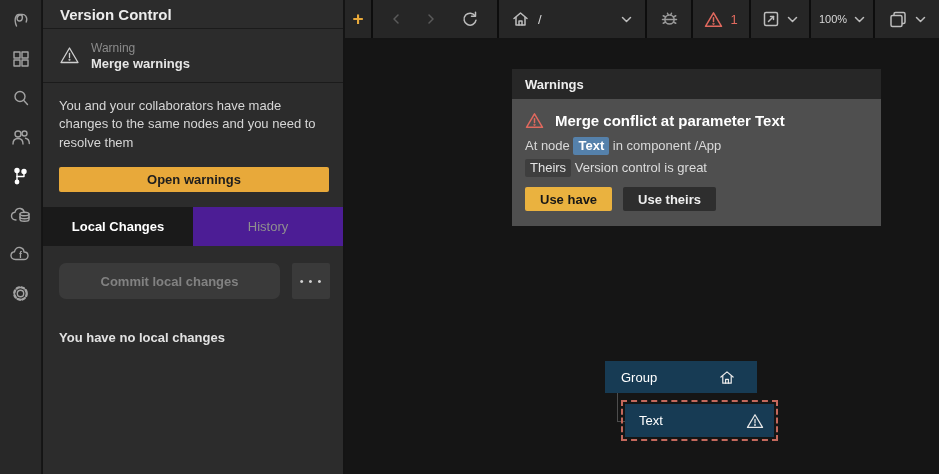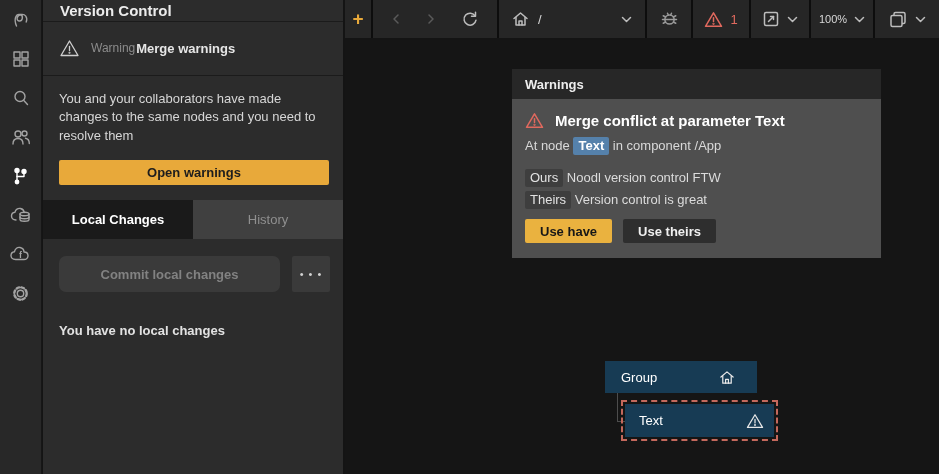--- a/index.html
+++ b/index.html
@@ -14,33 +14,33 @@
   .rail-btn { width:26px; height:26px; display:flex; align-items:center; justify-content:center;
               cursor:pointer; }
   .rail-btn svg { stroke:#a3a3a3; fill:none; stroke-width:1.4; stroke-linecap:round; stroke-linejoin:round; }
   .rail-btn.active svg { stroke:#ffffff; }
   .rail-btn.active svg .dotfill { fill:#ffffff; }
   .rail-btn svg .dotfill { fill:#a3a3a3; }
   .rail-btn svg text { fill:#a3a3a3; stroke:none; font-size:9px; font-weight:bold; }
 
   
   .panel { position:absolute; left:43px; top:0; width:300px; height:474px; background:#2c2c2c; }
-  .panel-header { height:22px; border-bottom:1px solid #1b1b1b; display:flex; align-items:center;
+  .panel-header { height:29px; border-bottom:1px solid #1b1b1b; display:flex; align-items:center;
                   padding-left:17px; }
   .panel-title { color:#ececec; font-size:15px; font-weight:bold; }
   .warn-block { height:54px; border-bottom:1px solid #1b1b1b; display:flex; align-items:center;
                 padding-left:16px; gap:11px; }
-  .warn-texts { display:flex; flex-direction:row; gap:1px; }
+  .warn-texts { display:flex; flex-direction:column; gap:1px; }
   .warn-label { color:#8b8b8b; font-size:12px; }
   .warn-title { color:#e6e6e6; font-size:13px; font-weight:bold; }
   .desc-block { padding:14px 16px 0 16px; color:#d6d6d6; font-size:13px; line-height:1.42; width:296px; }
   .open-warnings { display:block; margin:15px 14px 0 16px; width:270px; height:25px;
                    background:#e8a93a; border:none; border-radius:2px; color:#1d1d1d;
                    font-size:13px; font-weight:bold; font-family:inherit; cursor:pointer; }
-  .tabs { margin-top:15px; display:flex; height:39px; background:#404040; }
+  .tabs { margin-top:15px; display:flex; height:39px; background:#4c1d95; }
   .tab { flex:1; display:flex; align-items:center; justify-content:center; font-size:13px;
          color:#8f8f8f; cursor:pointer; }
   .tab.active { background:#1a1a1a; color:#ffffff; font-weight:bold; }
   .commit-row { display:flex; gap:12px; padding:17px 13px 0 16px; }
   .commit-btn { flex:1; height:36px; background:#3a3a3a; border:none; border-radius:7px;
                 color:#828282; font-size:13px; font-weight:bold; font-family:inherit; cursor:default; }
   .more-btn { width:38px; height:36px; background:#3a3a3a; border:none; border-radius:2px;
               color:#d2d2d2; font-size:11px; letter-spacing:1px; cursor:pointer; }
   .empty-msg { padding:31px 16px 0 16px; color:#e2e2e2; font-size:13px; font-weight:bold; }
 
@@ -323,24 +323,20 @@
           <circle cx="9.5" cy="12.8" r="0.4"></circle>
         </svg>
         <span class="pw-title">Merge conflict at parameter Text</span>
       </div>
       <div class="pw-loc">
         <span>At node</span>
         <span class="node-badge">Text</span>
         <span>in component</span>
         <span>/App</span>
       </div>
-      <div class="diff-line first">
-        <span class="diff-badge">Ours</span>
-        <span>Noodl version control FTW</span>
-      </div>
       <div class="diff-line">
         <span class="diff-badge">Theirs</span>
         <span>Version control is great</span>
       </div>
       <div class="pw-btn-row">
         <button class="use-mine">Use have</button>
         <button class="use-theirs">Use theirs</button>
       </div>
     </div>
   </div>

